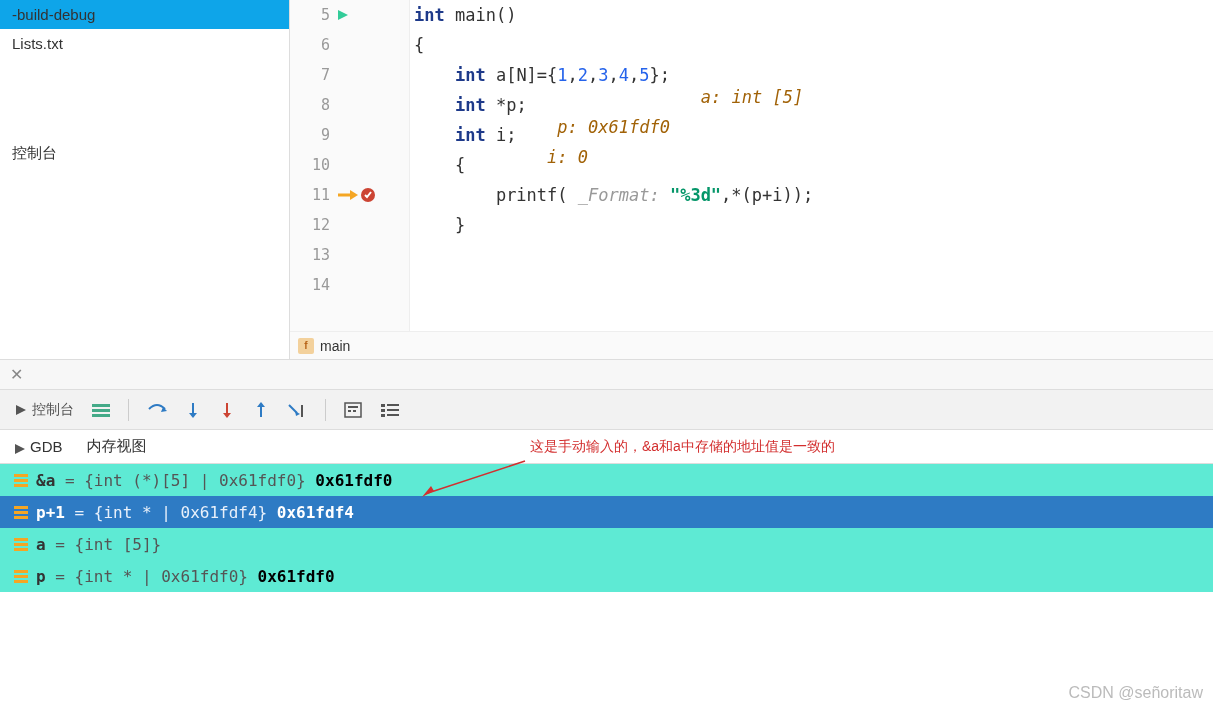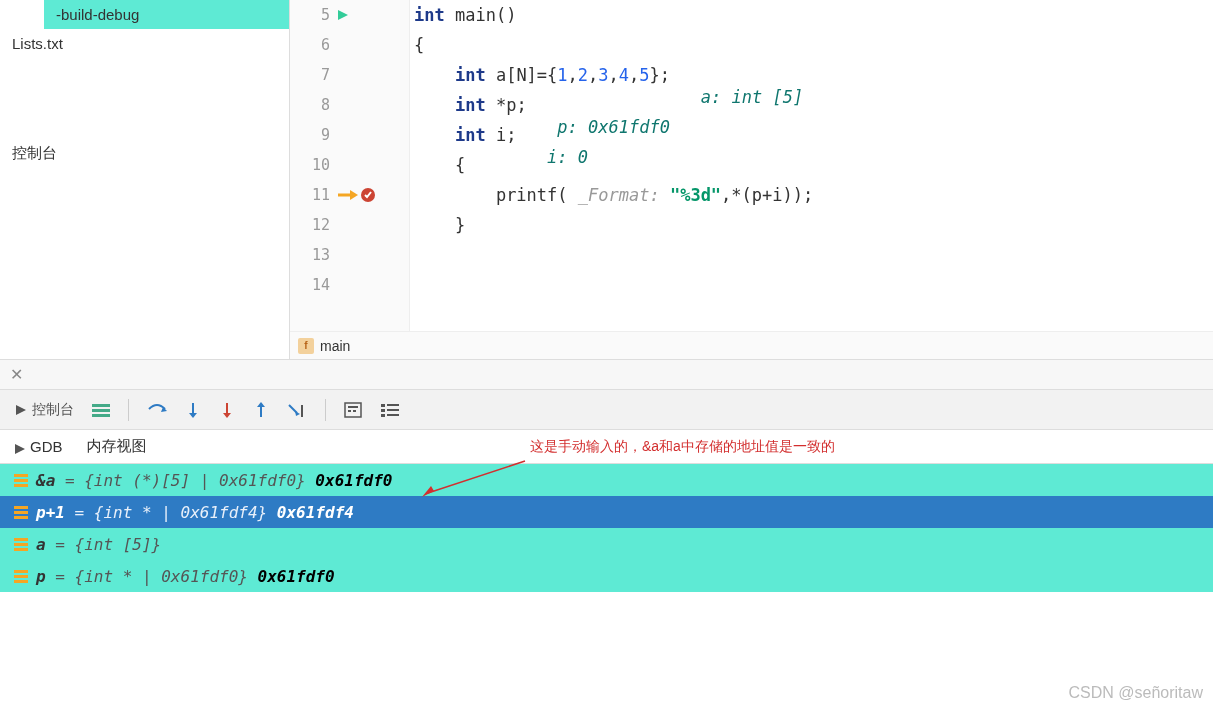--- a/index.html
+++ b/index.html
@@ -1,52 +1,52 @@
 <!DOCTYPE html>
 <html><head>
 <meta charset="utf-8">
 <style>
 * { margin: 0; padding: 0; box-sizing: border-box; }
 body { font-family: "Microsoft YaHei", Arial, sans-serif; font-size: 14px; background: #fff; color: #333; width: 1213px; height: 708px; overflow: hidden; }
 .top-area { display: flex; height: 360px; border-bottom: 1px solid #ddd; }
 .sidebar { width: 290px; border-right: 1px solid #ddd; background: #fff; }
 .sidebar-item { padding: 6px 12px; font-size: 15px; }
-.sidebar-item.selected { background: #5eead4; margin-left: 44px; }
+.sidebar-item.selected { background: #0ea5e9; }
 .sidebar-label { padding: 6px 12px; font-size: 15px; margin-top: 80px; }
 .editor-area { flex: 1; display: flex; flex-direction: column; }
 .code-body { flex: 1; display: flex; font-family: "Consolas", monospace; font-size: 17px; overflow: hidden; }
 .gutter { width: 120px; background: #fafafa; border-right: 1px solid #eee; }
 .gutter-row { display: flex; align-items: center; height: 30px; padding-right: 8px; }
 .line-num { width: 40px; text-align: right; color: #999; font-size: 15px; }
 .gutter-icons { flex: 1; display: flex; align-items: center; justify-content: flex-start; padding-left: 6px; gap: 2px; }
 .code-lines { flex: 1; }
 .code-line { height: 30px; display: flex; align-items: center; padding-left: 4px; white-space: pre; }
 .code-line.current { background: #3874d1; color: #fff; }
 .code-line.current .kw { color: #fff; }
 .code-line.current .comment { color: #b8d4f0; font-style: italic; }
 .kw { color: #1e3a8a; font-weight: bold; }
 .num { color: #2563eb; }
 .str { color: #059669; font-weight: bold; }
 .comment { color: #888; font-style: italic; }
-.hint { color: #0f766e; font-style: italic; margin-top: 44px; }
+.hint { color: #a16207; font-style: italic; margin-top: 44px; }
 .param { color: #999; font-style: italic; }
 .breadcrumb-bar { height: 28px; border-top: 1px solid #eee; display: flex; align-items: center; padding-left: 8px; background: #fafafa; }
 .brc-icon { width: 16px; height: 16px; background: #f3d19c; border-radius: 2px; display: flex; align-items: center; justify-content: center; color: #b8651a; font-size: 10px; font-weight: bold; margin-right: 6px; }
 .bottom-panel { background: #f7f7f7; }
 .close-bar { height: 30px; display: flex; align-items: center; padding: 0 10px; border-bottom: 1px solid #ddd; }
 .close-btn { color: #888; font-size: 16px; cursor: pointer; }
 .toolbar { height: 40px; display: flex; align-items: center; padding: 0 14px; gap: 18px; border-bottom: 1px solid #ddd; background: #f2f2f2; }
 .tb-btn { display: flex; align-items: center; gap: 4px; cursor: pointer; color: #555; }
 .tb-sep { width: 1px; height: 22px; background: #ccc; }
 .tabs { height: 34px; display: flex; align-items: center; padding: 0 14px; gap: 24px; border-bottom: 1px solid #ddd; background: #fff; }
 .tab { display: flex; align-items: flex-end; gap: 4px; font-size: 15px; }
 .watches { background: #5eead4; position: relative; }
 .annotation { position: absolute; top: -26px; left: 530px; color: #d32f2f; font-size: 14px; font-weight: 500; }
 .arrow-line { position: absolute; top: -5px; left: 420px; }
-.watch-row { display: flex; align-items: center; height: 32px; padding-left: 14px; gap: 8px; font-family: "Consolas", monospace; font-size: 16px; font-style: italic; }
+.watch-row { display: flex; align-items: center; height: 32px; padding-left: 14px; gap: 8px; font-family: "Consolas", monospace; font-size: 16px; }
 .watch-row.selected { background: #2e7bc4; color: #fff; }
 .bars-icon { display: inline-flex; flex-direction: column; gap: 2px; }
 .bars-icon span { width: 14px; height: 3px; background: #f5a623; display: block; }
 .watch-row.selected .bars-icon span { background: #f5a623; }
 .watch-name { font-weight: bold; }
 .watch-val { color: #555; }
 .watch-row.selected .watch-val { color: #e8f0fa; }
 .watch-bold { font-weight: bold; color: #000; }
 .watch-row.selected .watch-bold { color: #fff; }
 .watermark { position: absolute; bottom: 6px; right: 10px; color: #bbb; font-size: 16px; }

